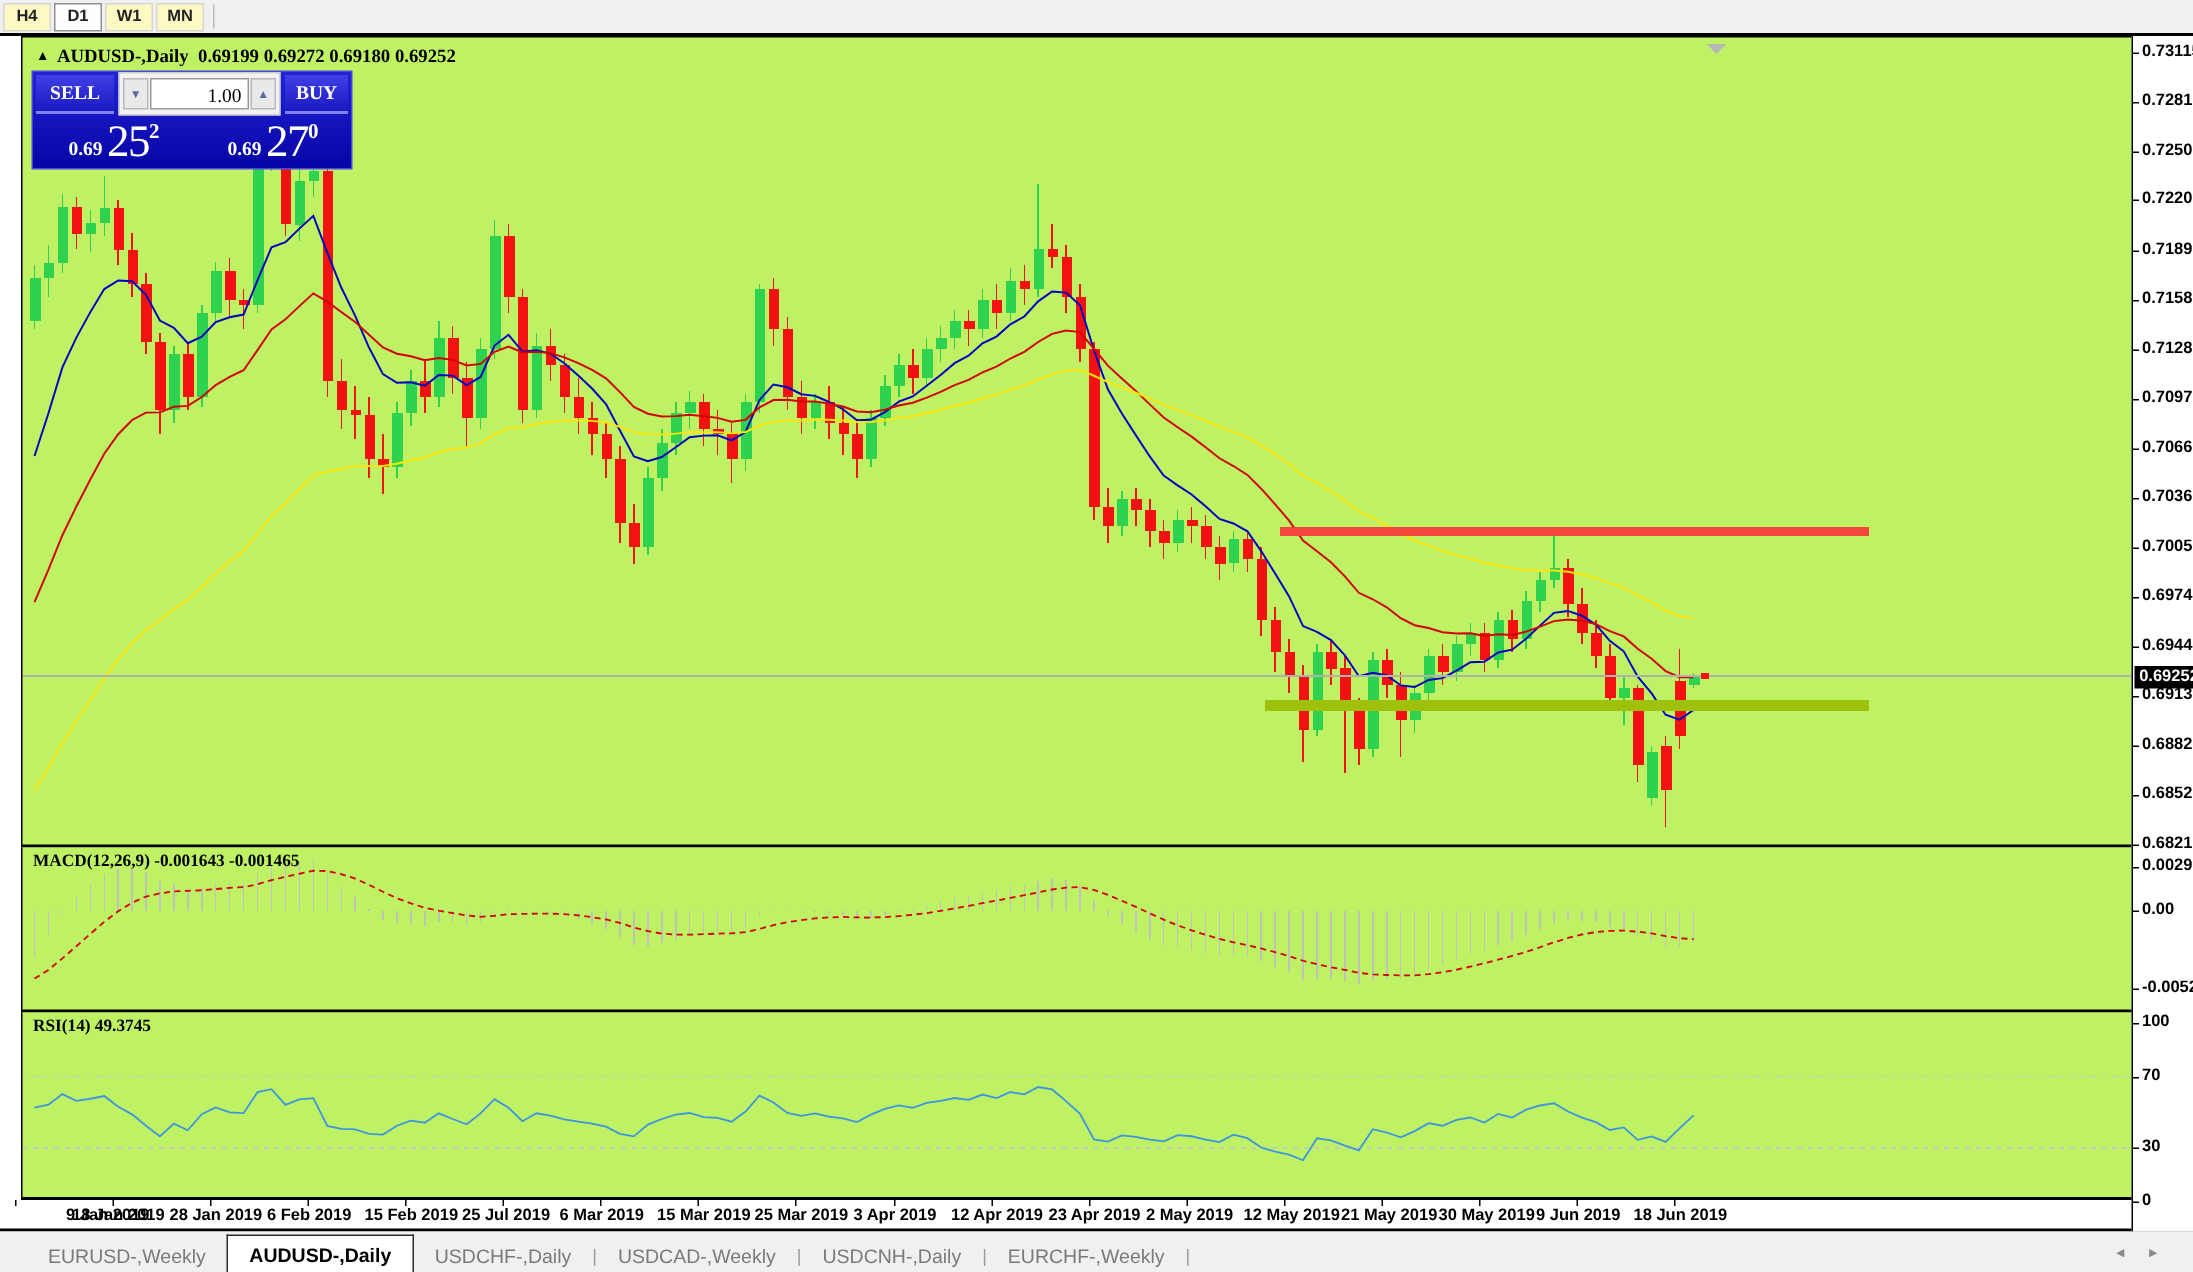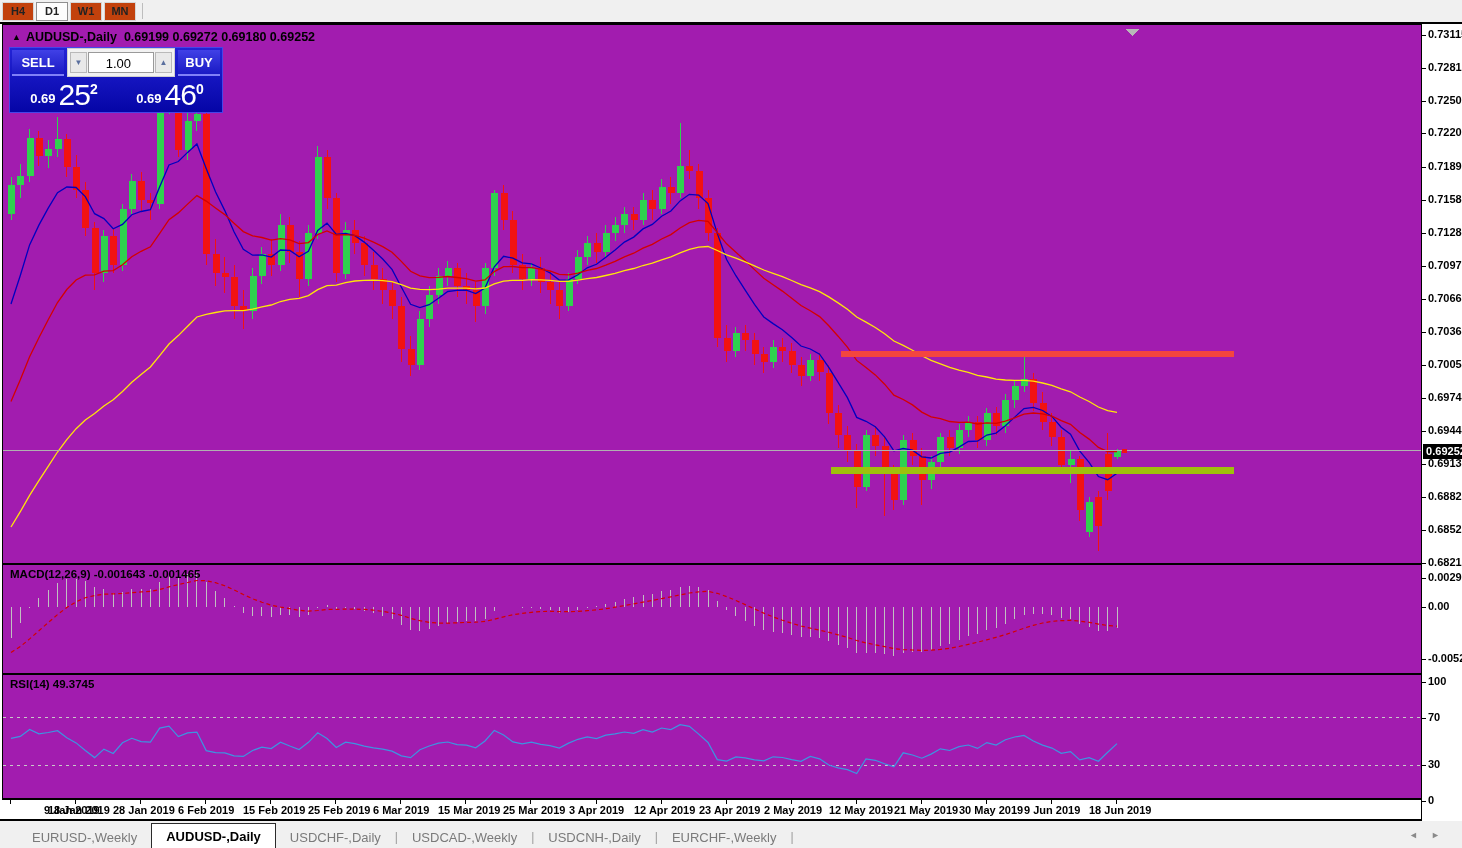--- a/index.html
+++ b/index.html
@@ -1,41 +1,41 @@
 <!DOCTYPE html>
 <html><head>
 <meta charset="utf-8">
 <style>
   html,body{margin:0;padding:0;background:#f0f0f0;font-family:"Liberation Sans",sans-serif;}
   #app{position:relative;width:1462px;height:848px;background:#ffffff;overflow:hidden;}
   
   #toolbar{position:absolute;left:0;top:0;width:1462px;height:22px;background:#f0f0f0;display:flex;align-items:center;padding-left:2px;box-sizing:border-box;}
-  .tf{min-width:24px;height:17px;margin-right:2px;display:flex;align-items:center;justify-content:center;font-size:11px;font-weight:700;color:#222;border:1px solid #d6d6d6;background:#c2410c;padding:0 3px;}
+  .tf{min-width:24px;height:17px;margin-right:2px;display:flex;align-items:center;justify-content:center;font-size:11px;font-weight:700;color:#222;border:1px solid #d6d6d6;background:#fef9c3;padding:0 3px;}
   .tf.active{background:#fdfdfd;border:1px solid #8f8f8f;}
   .tb-sep{width:1px;height:16px;background:#bdbdbd;margin:0 4px;}
   #toprule{position:absolute;left:0;top:22px;width:1462px;height:2px;background:#000;}
   
-  .panel{position:absolute;left:2px;width:1419px;background:#a21caf;border-left:1px solid #000;box-sizing:content-box;}
+  .panel{position:absolute;left:14px;width:1419px;background:#bef264;border-left:1px solid #000;box-sizing:content-box;font-family:Liberation Serif, serif;}
   #main-panel{top:24px;height:538px;border-top:1px solid #000;border-bottom:2px solid #000;}
   #macd-panel{top:565px;height:108px;border-bottom:2px solid #000;}
   #rsi-panel{top:675px;height:123px;border-bottom:2px solid #000;}
   svg{display:block;shape-rendering:crispEdges;}
   .panel-label{position:absolute;left:7px;top:3px;font-size:11.5px;font-weight:600;color:#000;white-space:nowrap;}
   #chart-title{position:absolute;left:9px;top:5px;font-size:12.5px;font-weight:700;color:#000;white-space:nowrap;}
   #chart-title .tri{font-size:9px;vertical-align:1px;margin-right:5px;}
   
   #trade-panel{position:absolute;left:6px;top:22px;width:212px;height:64px;background:linear-gradient(#2323d6,#0505a6);border:1px solid #4646e8;}
   .tp-btn{position:absolute;top:2px;height:24px;background:linear-gradient(#4040e6,#1a1ac4);color:#fff;font-size:13px;font-weight:600;display:flex;align-items:center;justify-content:center;border-bottom:2px solid #8080f7;cursor:pointer;}
   #tp-sell{left:2px;width:52px;}
   #tp-buy{right:2px;width:42px;}
   #tp-volgrp{position:absolute;left:57px;top:0;width:108px;height:29px;background:#f2f2f2;border:1px solid #cfcfcf;box-sizing:border-box;}
   .spin{position:absolute;top:3px;width:17px;height:21px;background:#e9e9e9;border:1px solid #b9b9b9;color:#5a6f9e;font-size:8px;display:flex;align-items:center;justify-content:center;box-sizing:border-box;cursor:pointer;}
   #spin-dn{left:2px;}
   #spin-up{right:2px;}
-  #tp-vol{position:absolute;left:20px;top:3px;width:66px;height:21px;background:#fff;border:1px solid #9a9a9a;font-size:13px;color:#000;text-align:right;padding-right:22px;line-height:21px;box-sizing:border-box;}
+  #tp-vol{position:absolute;left:20px;top:3px;width:66px;height:21px;background:#fff;border:1px solid #9a9a9a;font-size:13px;color:#000;text-align:right;padding-right:4px;line-height:21px;box-sizing:border-box;}
   .tp-price{position:absolute;top:31px;height:31px;color:#fff;display:flex;align-items:center;justify-content:center;cursor:pointer;}
   #tp-price-sell{left:2px;width:104px;}
   #tp-price-buy{left:110px;width:100px;}
   .pp{font-size:13px;font-weight:700;margin-right:3px;margin-top:8px;}
   .pb{font-size:30px;font-weight:400;letter-spacing:-1px;}
   .ps{font-size:14px;font-weight:600;align-self:flex-start;margin-top:2px;}
   
   #axis-col{position:absolute;left:1421px;top:24px;width:41px;height:797px;background:#fff;border-left:1px solid #000;box-sizing:border-box;}
   .axis-label{position:absolute;left:6px;font-size:11px;font-weight:700;color:#000;white-space:nowrap;}
   .axis-tick{position:absolute;left:0;width:4px;height:1px;background:#000;}
@@ -330,21 +330,21 @@
         <div id="spin-up" class="spin">▲</div>
       </div>
       <div id="tp-buy" class="tp-btn">BUY</div>
       <div id="tp-price-sell" class="tp-price">
         <span class="pp">0.69</span>
           <span class="pb">25</span>
           <span class="ps">2</span>
       </div>
       <div id="tp-price-buy" class="tp-price">
         <span class="pp">0.69</span>
-          <span class="pb">46</span>
+          <span class="pb">27</span>
           <span class="ps">0</span>
       </div>
     </div>
   </div>
 
   <div id="macd-panel" class="panel">
     <svg id="svg-macd" width="1419" height="108">
         <line x1="8.0" y1="42" x2="8.0" y2="73.1" stroke="#c0c0c0" stroke-width="1"></line>
         <line x1="17.3" y1="42" x2="17.3" y2="58.1" stroke="#c0c0c0" stroke-width="1"></line>
         <line x1="26.6" y1="42" x2="26.6" y2="43.4" stroke="#c0c0c0" stroke-width="1"></line>
@@ -484,21 +484,21 @@
       <div class="date-label" style="left: 0px; padding-left: 44px;">9 Jan 2019</div>
       <div class="date-tick" style="left: 75px;"></div>
       <div class="date-label" style="left: 48px;">18 Jan 2019</div>
       <div class="date-tick" style="left: 140px;"></div>
       <div class="date-label" style="left: 113px;">28 Jan 2019</div>
       <div class="date-tick" style="left: 205px;"></div>
       <div class="date-label" style="left: 178px;">6 Feb 2019</div>
       <div class="date-tick" style="left: 270px;"></div>
       <div class="date-label" style="left: 243px;">15 Feb 2019</div>
       <div class="date-tick" style="left: 335px;"></div>
-      <div class="date-label" style="left: 308px;">25 Feb 2019</div>
+      <div class="date-label" style="left: 308px;">25 Jul 2019</div>
       <div class="date-tick" style="left: 400px;"></div>
       <div class="date-label" style="left: 373px;">6 Mar 2019</div>
       <div class="date-tick" style="left: 465px;"></div>
       <div class="date-label" style="left: 438px;">15 Mar 2019</div>
       <div class="date-tick" style="left: 530px;"></div>
       <div class="date-label" style="left: 503px;">25 Mar 2019</div>
       <div class="date-tick" style="left: 596px;"></div>
       <div class="date-label" style="left: 569px;">3 Apr 2019</div>
       <div class="date-tick" style="left: 661px;"></div>
       <div class="date-label" style="left: 634px;">12 Apr 2019</div>

